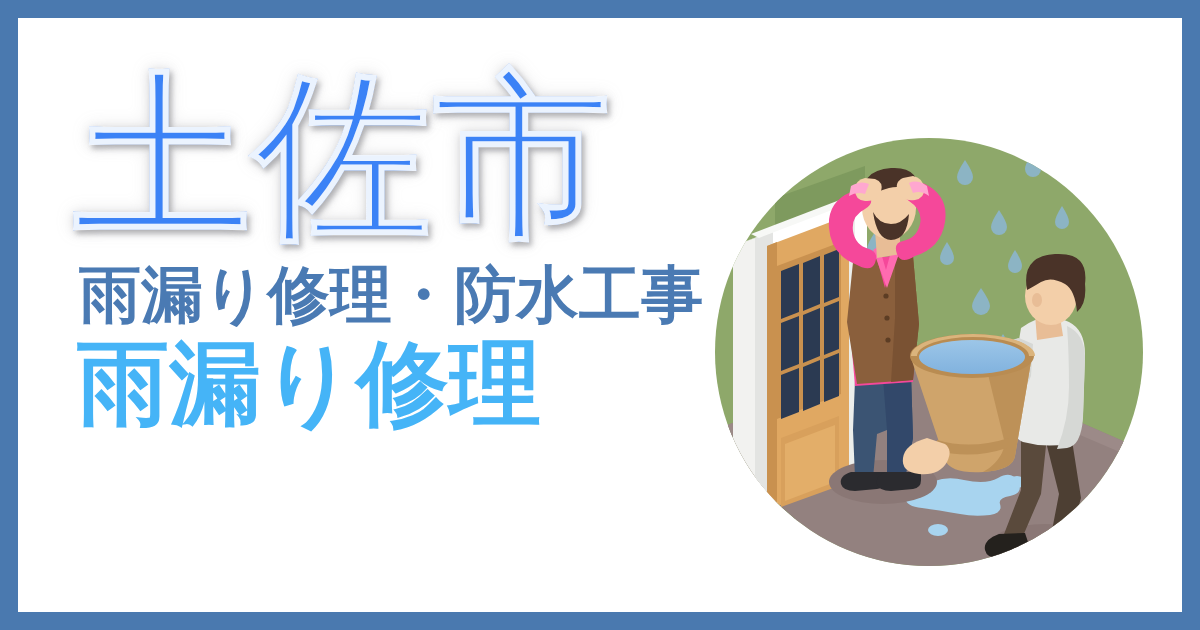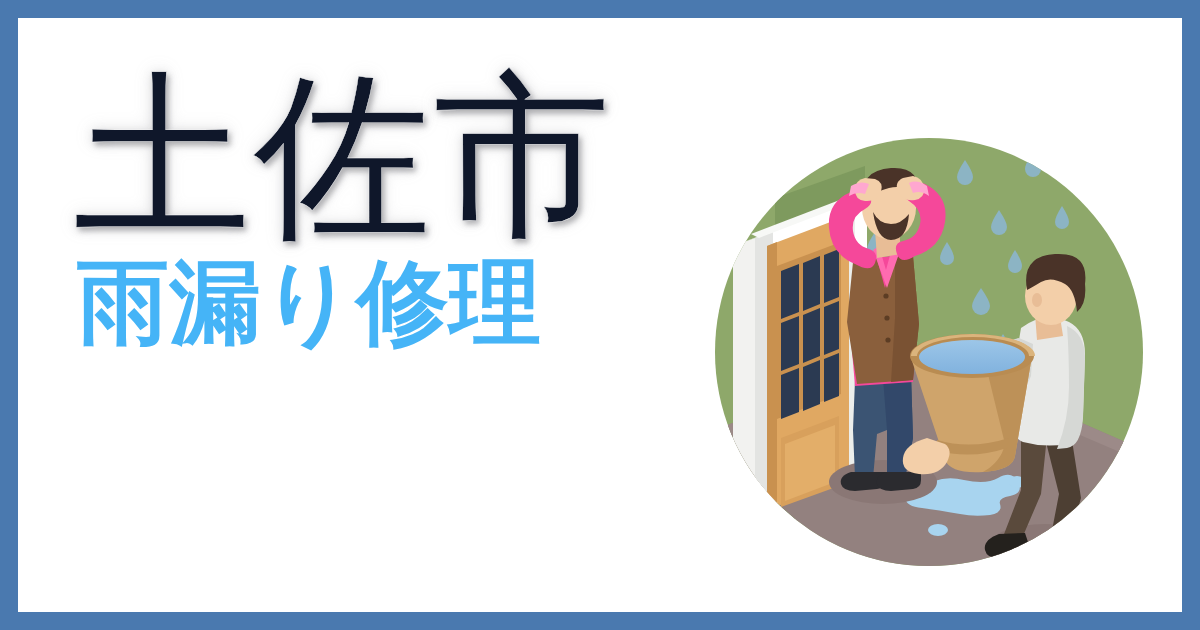--- a/index.html
+++ b/index.html
@@ -32,22 +32,22 @@
   #text-block {
     position: absolute;
     left: 55px;
     top: 48px;
     width: 660px;
   }
 
   .title-main {
     font-size: 178px;
     line-height: 1.02;
-    font-weight: 400;
-    color: #0f172a;
+    font-weight: 700;
+    color: #3b82f6;
     letter-spacing: 0.012em;
     margin: 0;
     white-space: nowrap;
     text-shadow:
        3px  4px 5px rgba(120,120,125,0.42),
        1px  2px 10px rgba(130,130,135,0.30),
        0px  0px 18px rgba(150,150,155,0.22);
     -webkit-text-stroke: 0.4px rgba(255,255,255,0.9);
   }
 
@@ -82,20 +82,21 @@
   #illustration svg { display: block; width: 100%; height: 100%; }
 </style>
 </head>
 <body>
 
 <div id="canvas">
   <div id="card">
 
     <div id="text-block">
       <div class="title-main">土佐市</div>
+      <div class="title-sub">雨漏り修理・防水工事</div>
       <div class="title-emph">雨漏り修理</div>
     </div>
 
     <div id="illustration">
       <svg viewBox="0 0 428 428" xmlns="http://www.w3.org/2000/svg">
         <defs>
           <clipPath id="circleClip">
             <circle cx="214" cy="214" r="214"></circle>
           </clipPath>
           <linearGradient id="waterGrad" x1="0" y1="0" x2="0" y2="1">

